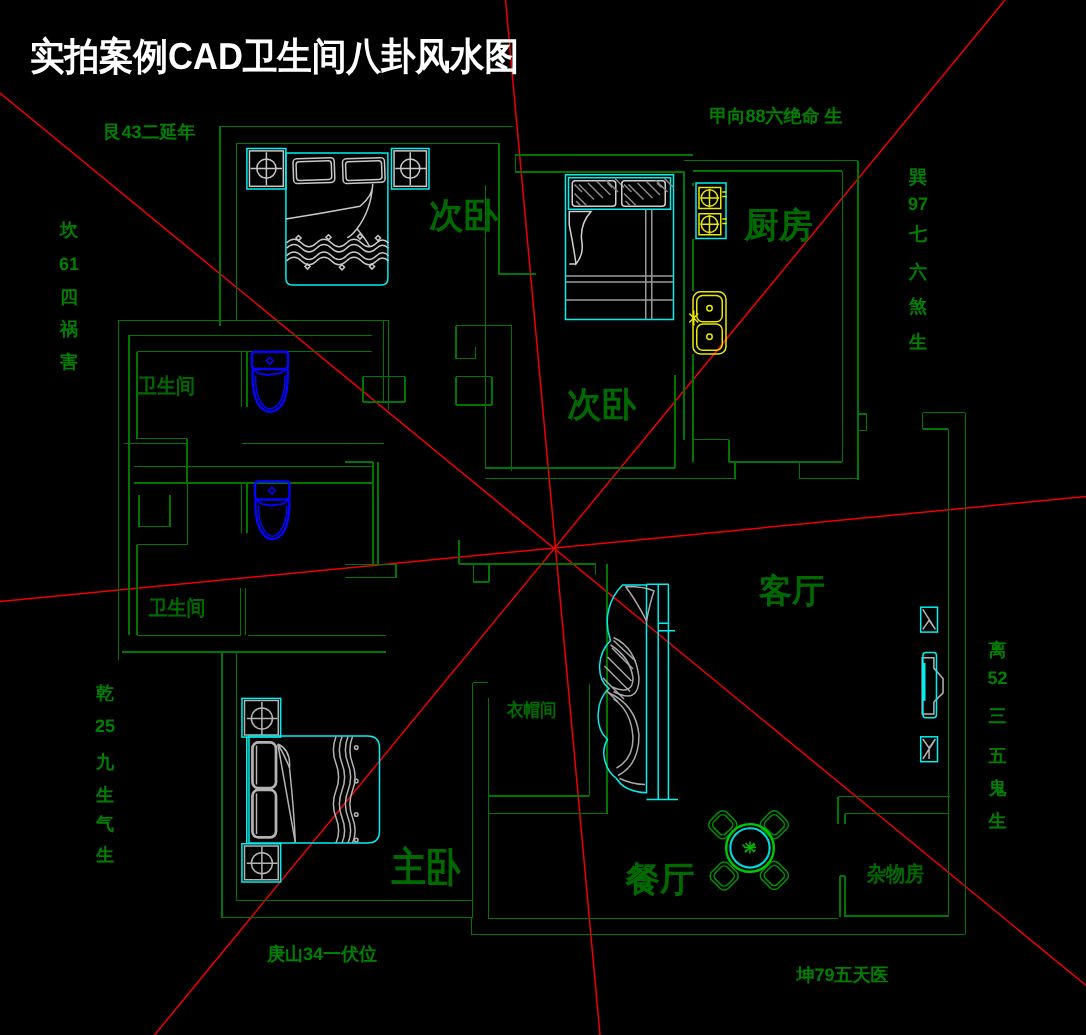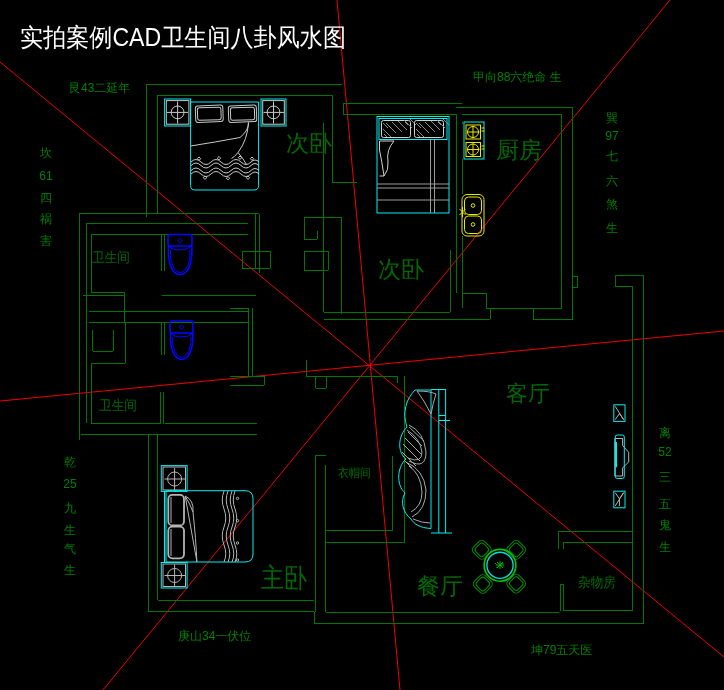--- a/index.html
+++ b/index.html
@@ -1,16 +1,16 @@
 <!DOCTYPE html>
 <html><head>
 <meta charset="utf-8">
 <style>
   html,body{margin:0;padding:0;background:#000;}
-  #canvas{position:relative;width:724px;height:690px;background:#000;overflow:hidden;}
+  #canvas{position:relative;width:724px;height:690px;background:#000;overflow:hidden;font-weight:bold;}
   svg{position:absolute;top:0;left:0;}
   text{font-family:"Liberation Sans",sans-serif;}
 </style>
 </head>
 <body>
 <div id="canvas">
 <svg width="724" height="690" viewBox="0 0 724 690">
 
   <rect x="0" y="0" width="724" height="690" fill="#000000"></rect>
 

